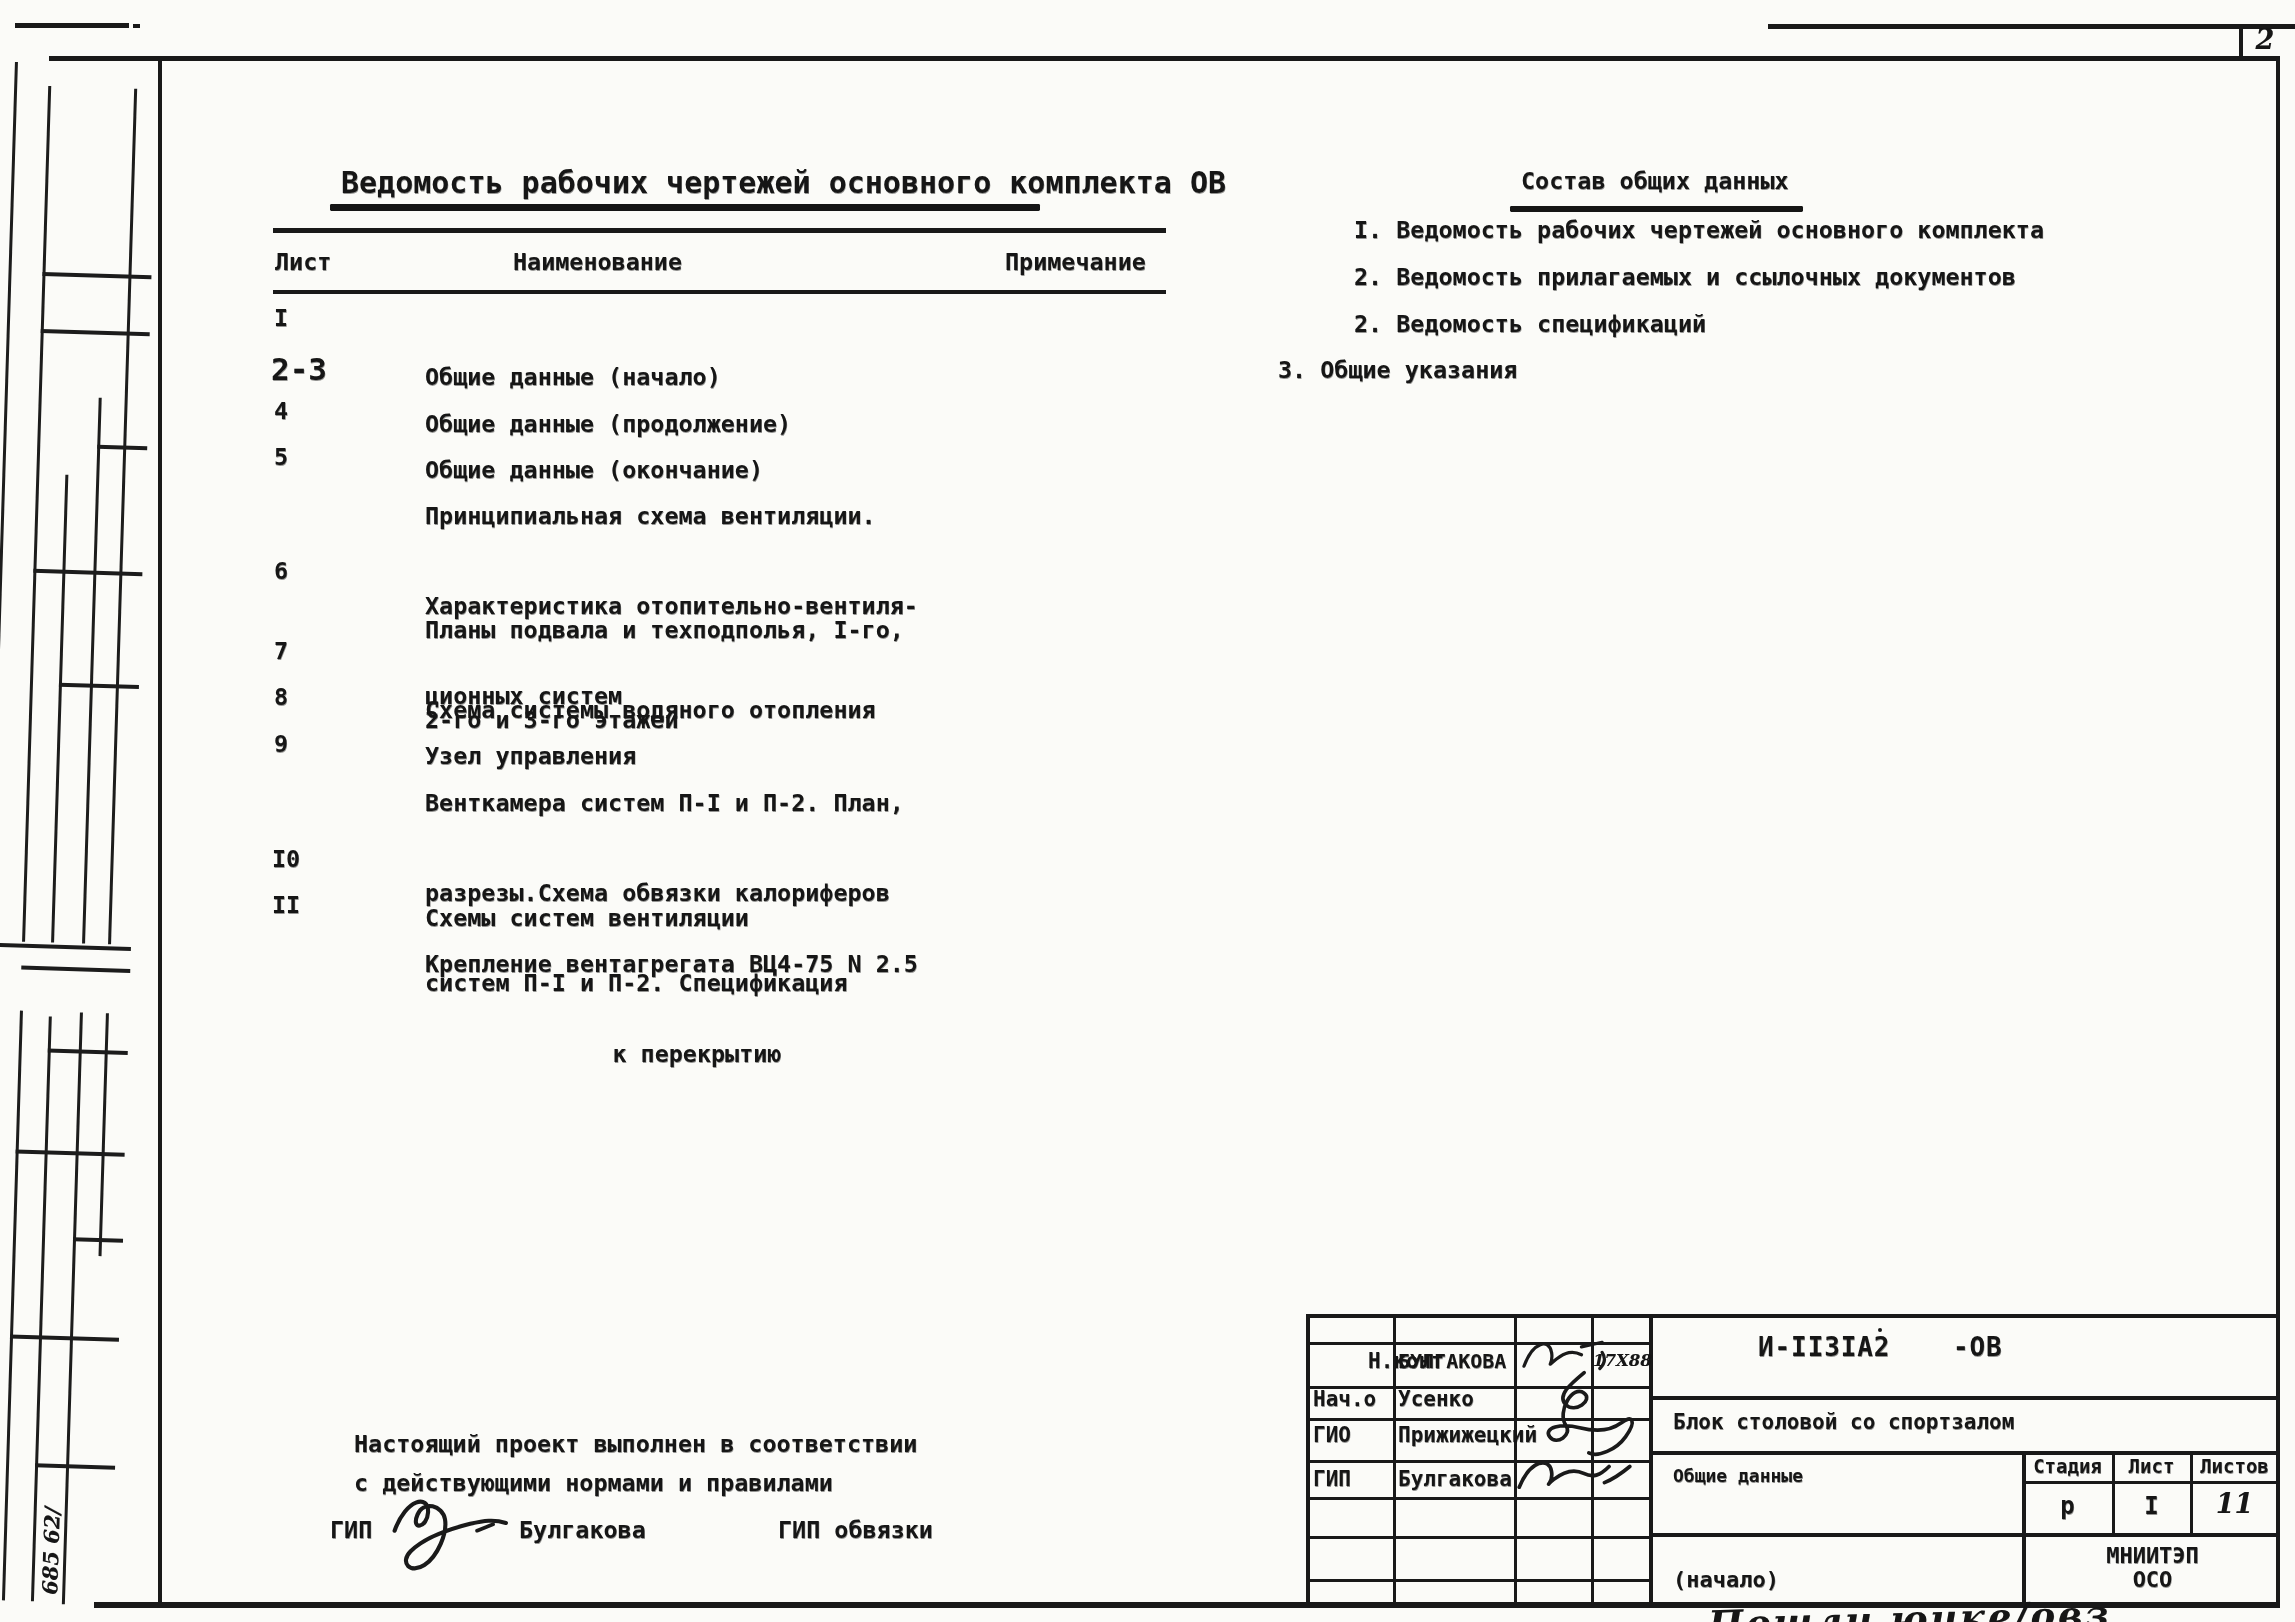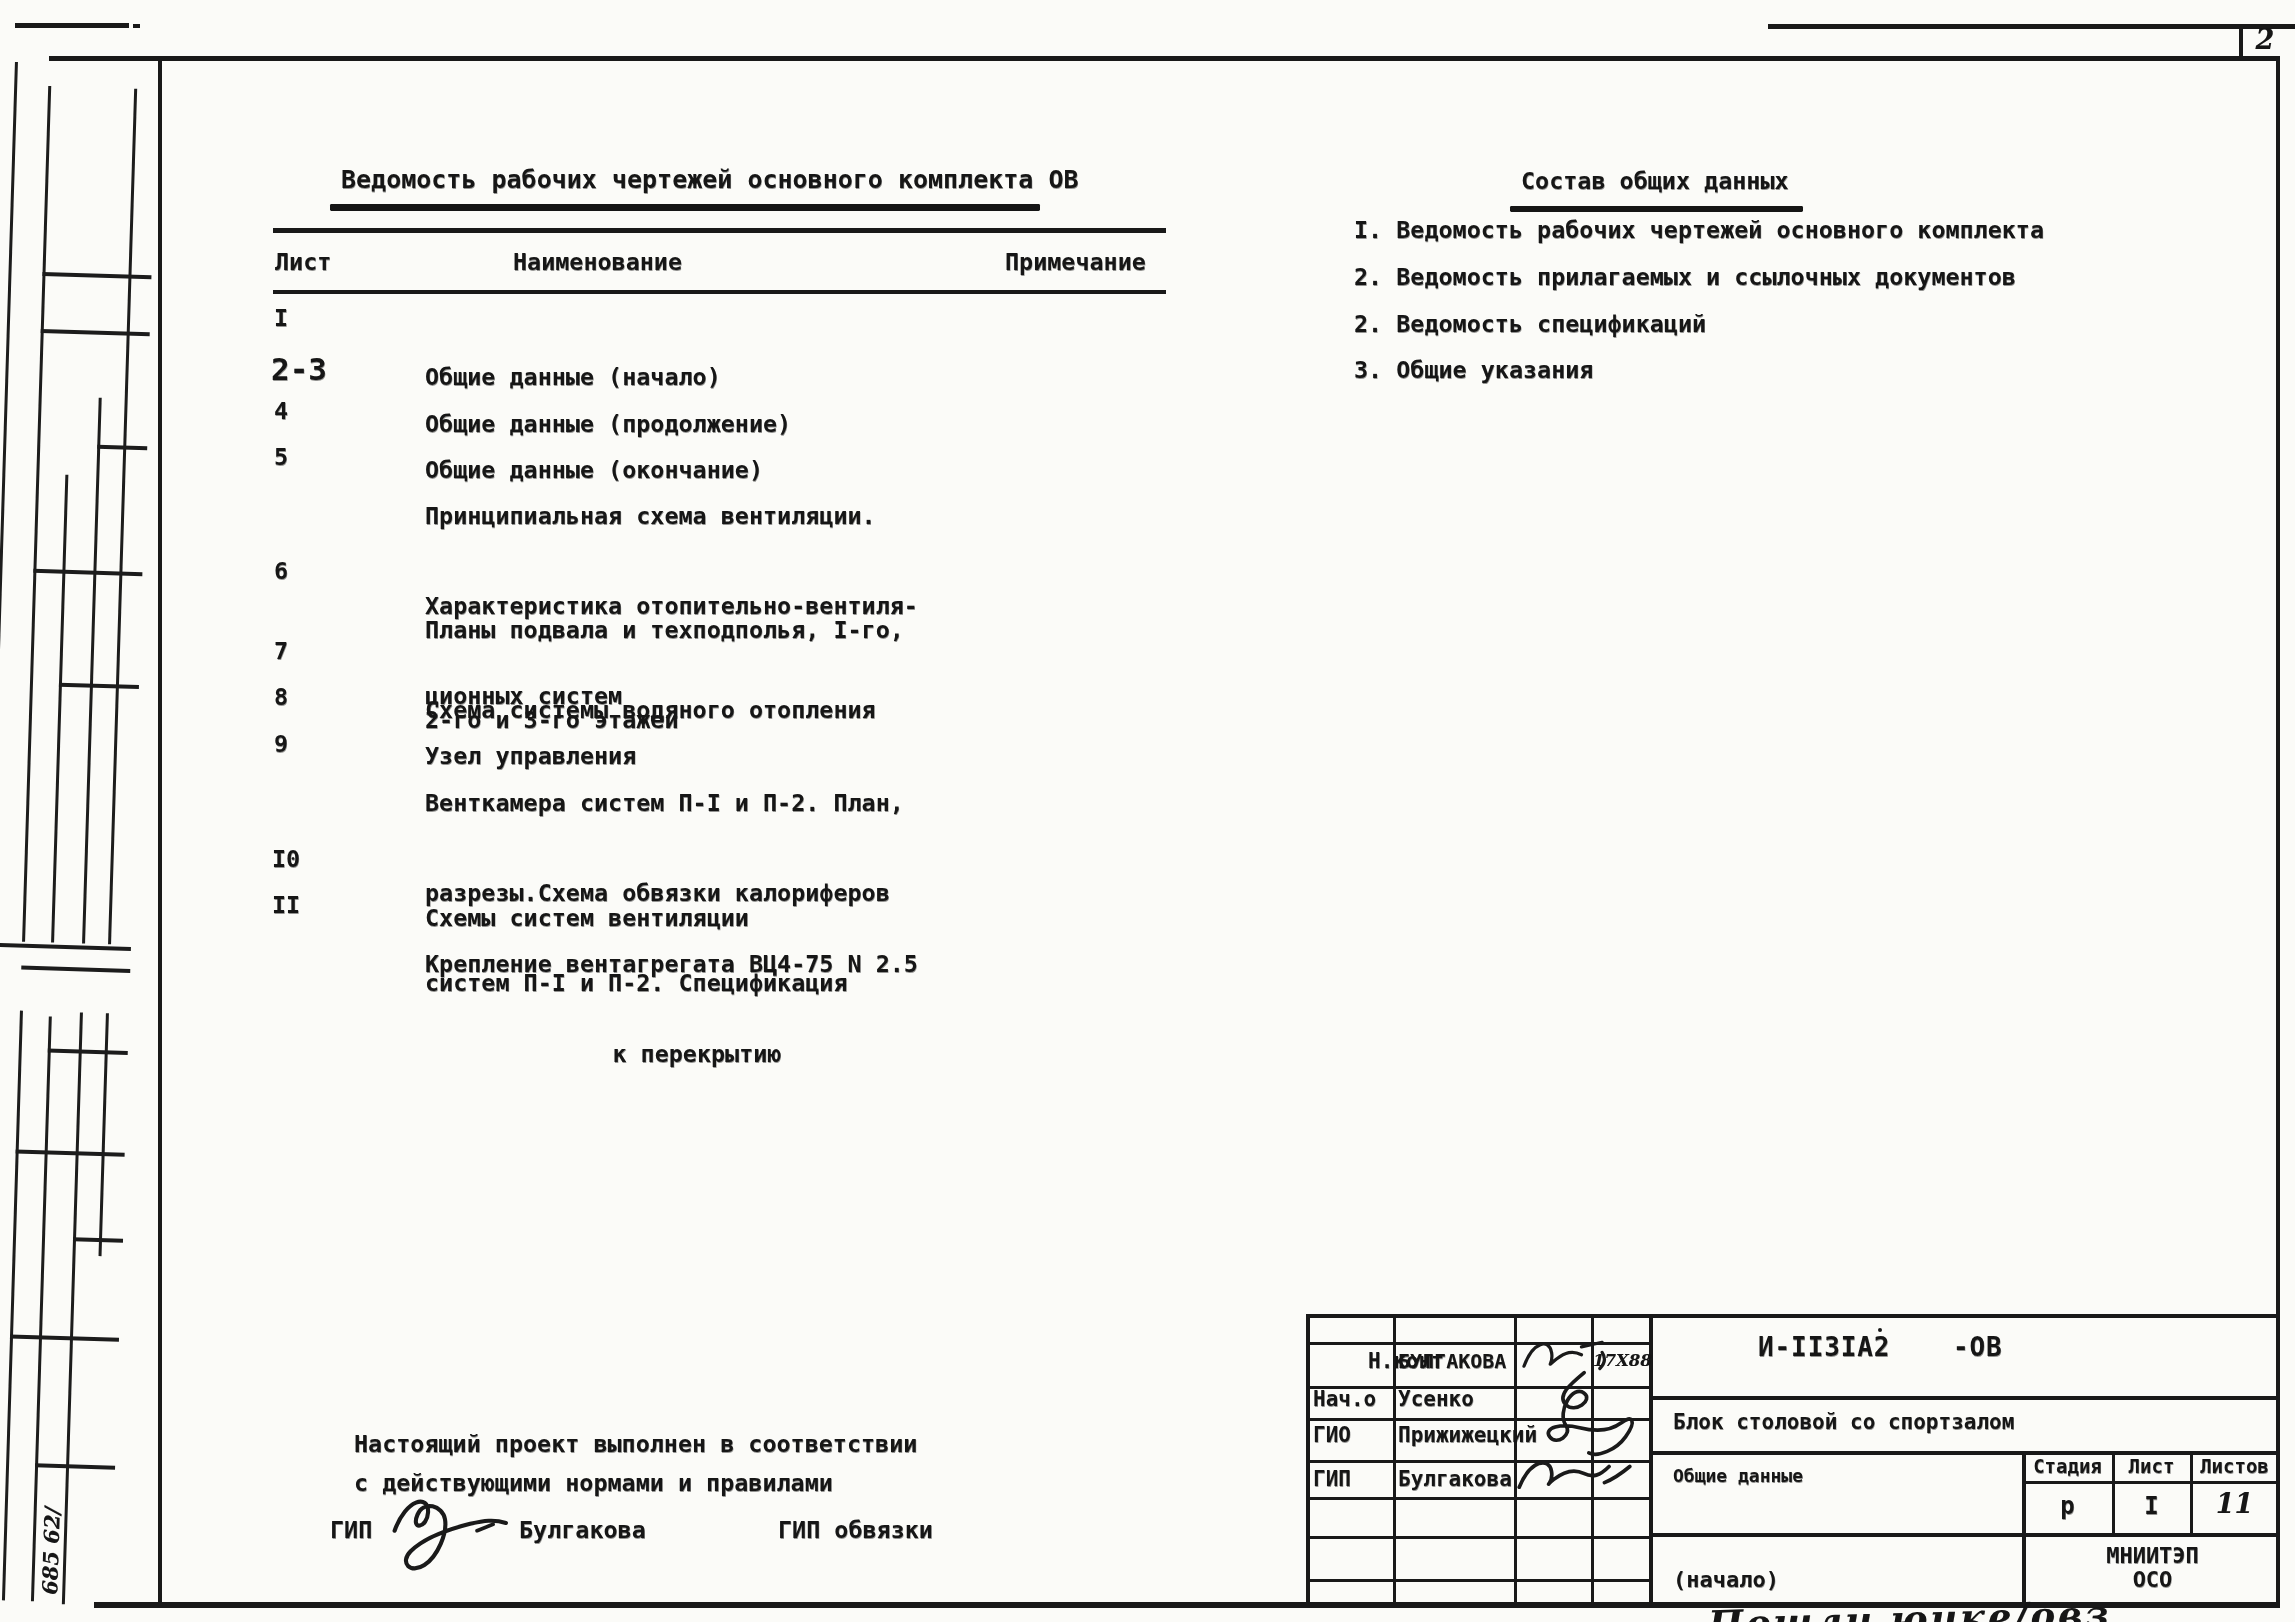--- a/index.html
+++ b/index.html
@@ -54,21 +54,21 @@
     <div class="ln" style="left:0;top:883px;width:143px;height:4.1px;"></div>
     <div class="ln" style="left:34px;top:905px;width:109px;height:3.7px;"></div>
     <div class="ln" style="left:63px;top:987px;width:80px;height:3.7px;"></div>
     <div class="ln" style="left:34px;top:1089px;width:109px;height:3.7px;"></div>
     <div class="ln" style="left:94px;top:1175px;width:50px;height:3.7px;"></div>
     <div class="ln" style="left:34px;top:1274px;width:109px;height:3.7px;"></div>
     <div class="ln" style="left:63px;top:1402px;width:80px;height:3.7px;"></div>
     <div class="t hw" style="left:69px;top:1533px;font-size:21px;transform:rotate(-90deg);transform-origin:0 0;">685 62/</div>
   </div>
 
-  <div class="t" style="left:341px;top:165px;font-size:25px;">Ведомость рабочих чертежей основного комплекта ОВ</div>
+  <div class="t" style="left:341px;top:165px;font-size:30px;">Ведомость рабочих чертежей основного комплекта ОВ</div>
   <div class="u-rough" style="left:330px;top:204px;width:710px;height:6.9px;"></div>
 
   <div class="ln" style="left:273px;top:228px;width:893px;height:5px;"></div>
   <div class="t" style="left:275px;top:248px;font-size:23.4px;">Лист</div>
   <div class="t" style="left:513px;top:248px;font-size:23.4px;">Наименование</div>
   <div class="t" style="left:1005px;top:248px;font-size:23.4px;">Примечание</div>
   <div class="ln" style="left:273px;top:290px;width:893px;height:4.1px;"></div>
 
   <div class="t" style="left:274px;top:304px;font-size:23.4px;">I</div>
   <div class="t multiline" style="left:425px;top:304px;font-size:23.4px;">
@@ -125,21 +125,21 @@
     <div>Крепление вентагрегата ВЦ4-75 N 2.5</div>
     <div style="padding-left:51px;text-align:center;">к перекрытию</div>
   </div>
 
   <div class="t" style="left:1521px;top:167px;font-size:23.4px;">Состав общих данных</div>
   <div class="u-rough" style="left:1510px;top:206px;width:293px;height:6.4px;"></div>
 
   <div class="t" style="left:1354px;top:216px;font-size:23.4px;">I. Ведомость рабочих чертежей основного комплекта</div>
   <div class="t" style="left:1354px;top:263px;font-size:23.4px;">2. Ведомость прилагаемых и ссылочных документов</div>
   <div class="t" style="left:1354px;top:310px;font-size:23.4px;">2. Ведомость спецификаций</div>
-  <div class="t" style="left:1354px;top:356px;font-size:23.4px;">3. Общие указания</div>
+  <div class="t" style="left:1278px;top:356px;font-size:23.4px;">3. Общие указания</div>
 
   <div class="t" style="left:354px;top:1430px;font-size:23.4px;">Настоящий проект выполнен в соответствии</div>
   <div class="t" style="left:354px;top:1469px;font-size:23.4px;">с действующими нормами и правилами</div>
   <div class="t" style="left:330px;top:1516px;font-size:23.4px;">ГИП</div>
   <svg style="left:374px;top:1487px;" width="142" height="92" viewBox="0 0 310 200">
     <path d="M45 95 C70 25 120 15 118 55 C116 90 80 95 95 60 C108 28 150 40 155 70 C160 100 140 150 110 170 C80 190 55 165 80 140 C110 110 170 90 210 80 C240 73 262 70 288 78" stroke-width="9"></path>
     <path d="M225 95 l35 -14" stroke-width="8"></path>
   </svg>
   <div class="t" style="left:519px;top:1516px;font-size:23.4px;">Булгакова</div>
   <div class="t" style="left:778px;top:1516px;font-size:23.4px;">ГИП обвязки</div>

